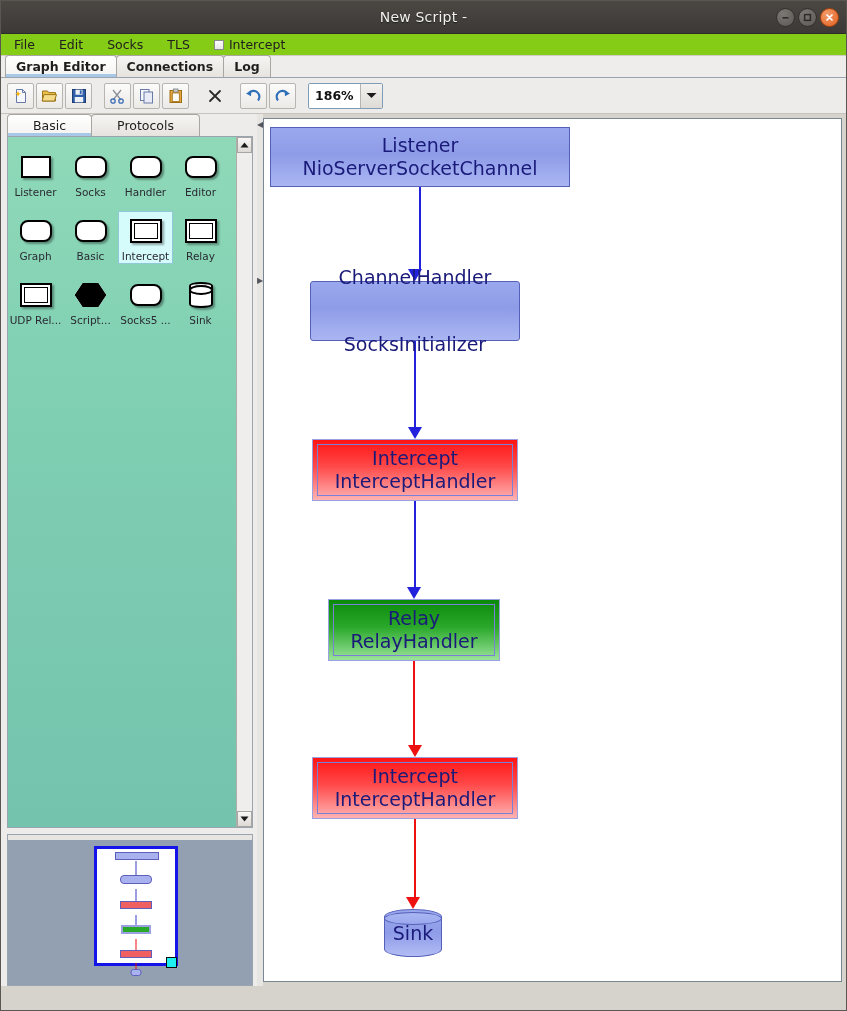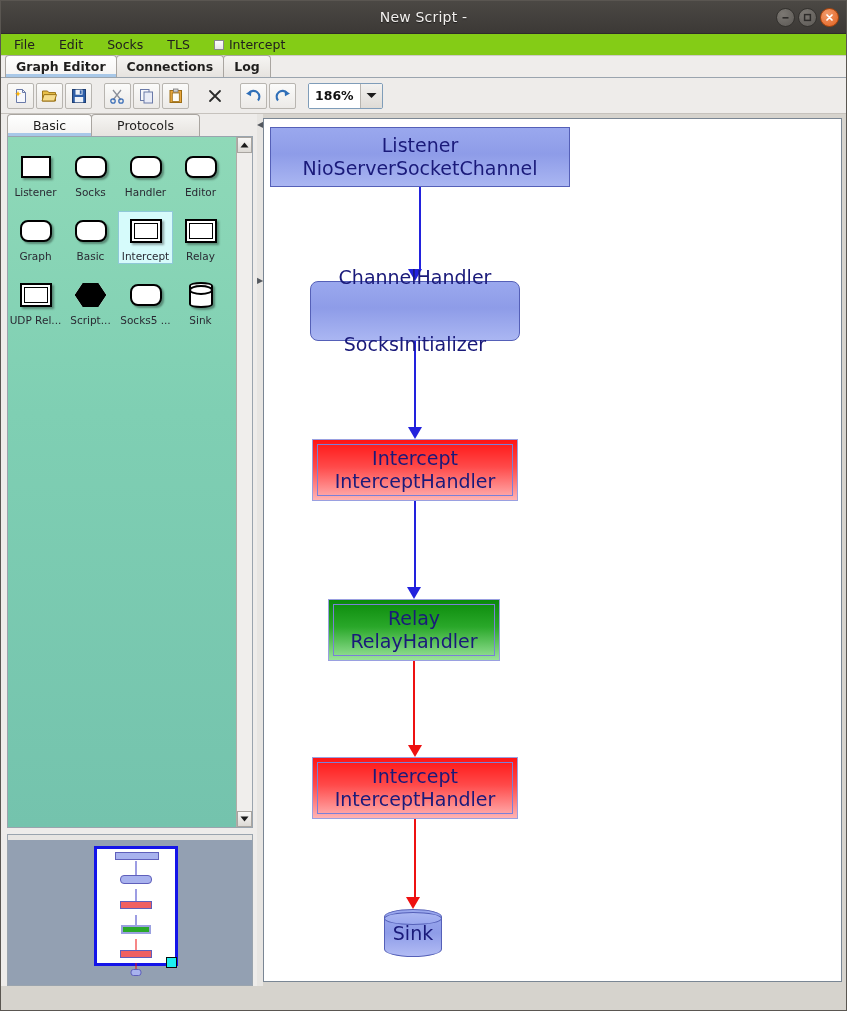--- a/index.html
+++ b/index.html
@@ -355,21 +355,21 @@
   }
   .node .ln { display: block; }
 
   .node-listener {
     background: linear-gradient(to bottom,#9aa8ee 0%,#8e9ce8 45%,#aab6f2 100%);
     border: 1px solid #5560b8;
   }
   .node-handler {
     background: linear-gradient(to bottom,#9aa8ee 0%,#8e9ce8 45%,#aab6f2 100%);
     border: 1px solid #5560b8;
-    border-radius: 8px;
+    border-radius: 3px;
     gap: 44px;
   }
   .node-intercept {
     background: linear-gradient(to bottom,#ff1414 0%,#ff4a4a 45%,#ffb3b3 100%);
     border: 1px solid #9aa0e0;
   }
   .node-relay {
     background: linear-gradient(to bottom,#0a8a0a 0%,#2aa82a 45%,#9ae39a 100%);
     border: 1px solid #9aa0e0;
   }

